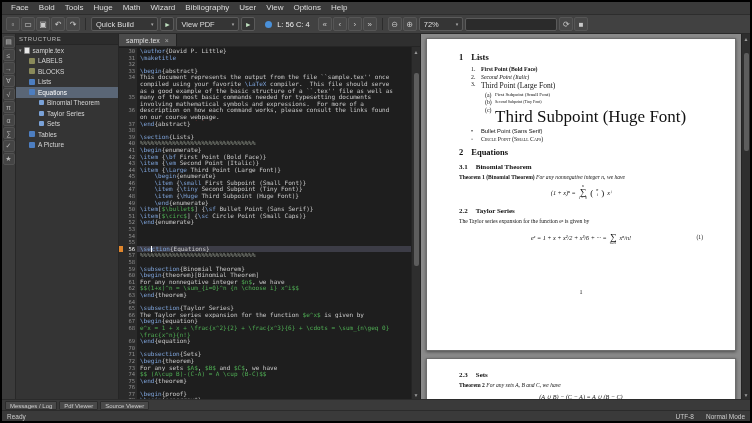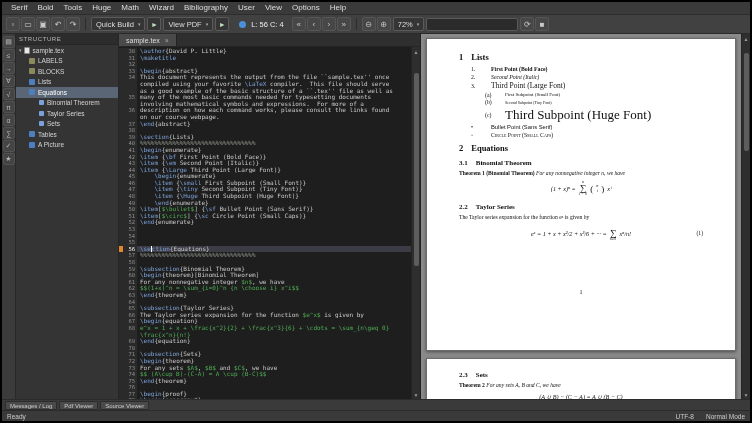--- a/index.html
+++ b/index.html
@@ -8,21 +8,21 @@
 
   
   .menubar{height:13px;background:#3a3a3a;display:flex;align-items:center;padding-left:4px;border-bottom:1px solid #2d2d2d;flex:none}
   .menu-item{font-size:8px;color:#ddd;padding:0 5px;line-height:12px;cursor:default}
 
   
   .toolbar{height:19px;background:#414141;border-bottom:1px solid #2a2a2a;display:flex;align-items:center;gap:2px;padding:0 4px;flex:none}
   .tbgroup{display:flex;gap:1px}
   .tbicon{width:14px;height:14px;display:flex;align-items:center;justify-content:center;color:#c9c9c9;font-size:8px;background:#474747;border:1px solid #565656;border-radius:2px}
   .tbsep{width:1px;height:12px;background:#2c2c2c;margin:0 3px}
-  .combo{height:14px;background:#353535;border:1px solid #5a5a5a;border-radius:2px;color:#ddd;font-size:7.5px;display:flex;align-items:center;gap:4px;padding:0 4px}
+  .combo{height:14px;background:#353535;border:1px solid #5a5a5a;border-radius:2px;color:#ddd;font-size:7.5px;display:flex;align-items:center;gap:17px;padding:0 4px}
   .combo .arr{font-size:5px;color:#aaa}
   .runbtn{width:14px;height:14px;background:#353535;border:1px solid #5a5a5a;border-radius:2px;color:#bfe0bf;font-size:7px;display:flex;align-items:center;justify-content:center}
   .lc-dot{width:7px;height:7px;border-radius:50%;background:#4a90d9;margin-left:8px;flex:none}
   .linecol{font-size:7.5px;color:#eee;margin:0 6px 0 3px;white-space:nowrap}
   .tbsearch{width:92px;height:13px;background:#2b2b2b;border:1px solid #5a5a5a;border-radius:2px;color:#ddd;font-size:7px;padding:0 3px;outline:none}
   .flexspacer{flex:1}
 
   
   .main{flex:1;display:flex;min-height:0;background:#333}
   .sidestrip{width:14px;background:#3b3b3b;border-right:1px solid #282828;display:flex;flex-direction:column;align-items:center;padding-top:2px;gap:1px;flex:none}
@@ -70,29 +70,29 @@
   .pdfpanel{width:330px;background:#8a8a8a;border-left:1px solid #222;display:flex;flex:none}
   .pdfcontent{flex:1;overflow:hidden;display:flex;flex-direction:column;align-items:center;padding-top:4px;gap:7px}
   .page{width:310px;background:#fff;border:1px solid #6d6d6d;box-shadow:0 1px 3px rgba(0,0,0,.45);font-family:"Liberation Serif",serif;color:#111;position:relative;flex:none}
   .page.p1{height:313px;padding:8px 32px}
   .page.p2{height:120px;padding:6px 32px}
   .psec{font-size:8.5px;font-weight:bold;margin:5px 0 4px;display:flex}
   .psub{font-size:7px;font-weight:bold;margin:6px 0 3px;display:flex}
   .pnum{margin-right:8px}
   .pthm{font-size:5.6px;margin:2px 0}
   .pbody{font-size:5.6px;margin:2px 0}
-  .pl-item{display:flex;gap:12px;align-items:center;margin:1.5px 0;font-size:5.8px}
+  .pl-item{display:flex;gap:2px;align-items:flex-start;margin:1.5px 0;font-size:5.8px}
   .pl-label{min-width:8px;flex:none}
   .ind1{margin-left:12px}.ind2{margin-left:26px}
   .st-bold .pl-text{font-weight:bold}
   .st-italic .pl-text{font-style:italic}
   .st-large .pl-text{font-size:7.5px}
   .st-small .pl-text{font-size:5px}
   .st-tiny .pl-text{font-size:4px}
-  .st-huge .pl-text{font-size:13px}
+  .st-huge .pl-text{font-size:17px}
   .st-sans .pl-text{font-family:"Liberation Sans",sans-serif}
   .st-smallcaps .pl-text{font-variant:small-caps}
   .peq{display:flex;justify-content:center;align-items:center;gap:3px;margin:5px 0;font-size:6.2px;font-style:italic}
   .peq.rel{position:relative}
   .sum{display:inline-flex;flex-direction:column;align-items:center;line-height:1}
   .sig{font-size:9px;font-style:normal}
   .lim{font-size:3.8px;font-style:normal;letter-spacing:.3px}
   .paren{font-size:9px;font-style:normal}
   .bstack{display:inline-flex;flex-direction:column;align-items:center;font-size:4.2px;line-height:1.15}
   .eqtag{position:absolute;right:0;font-style:normal;font-size:5.6px}
@@ -103,21 +103,21 @@
   .btab{font-size:6px;color:#ccc;background:#4a4a4a;border:1px solid #2c2c2c;border-radius:1px;height:9px;line-height:8px;padding:0 4px}
   .statusbar{height:11px;background:#3a3a3a;border-top:1px solid #2b2b2b;display:flex;align-items:center;font-size:6.5px;color:#ccc;padding:0 5px;gap:12px;flex:none}
   .statusbar .spacer{flex:1}
 </style>
 </head>
 <body>
 
 <div class="window">
 
   <div class="menubar" id="menubar">
-      <div class="menu-item">Serif</div>
+      <div class="menu-item">Face</div>
       <div class="menu-item">Bold</div>
       <div class="menu-item">Tools</div>
       <div class="menu-item">Huge</div>
       <div class="menu-item">Math</div>
       <div class="menu-item">Wizard</div>
       <div class="menu-item">Bibliography</div>
       <div class="menu-item">User</div>
       <div class="menu-item">View</div>
       <div class="menu-item">Options</div>
       <div class="menu-item">Help</div>

